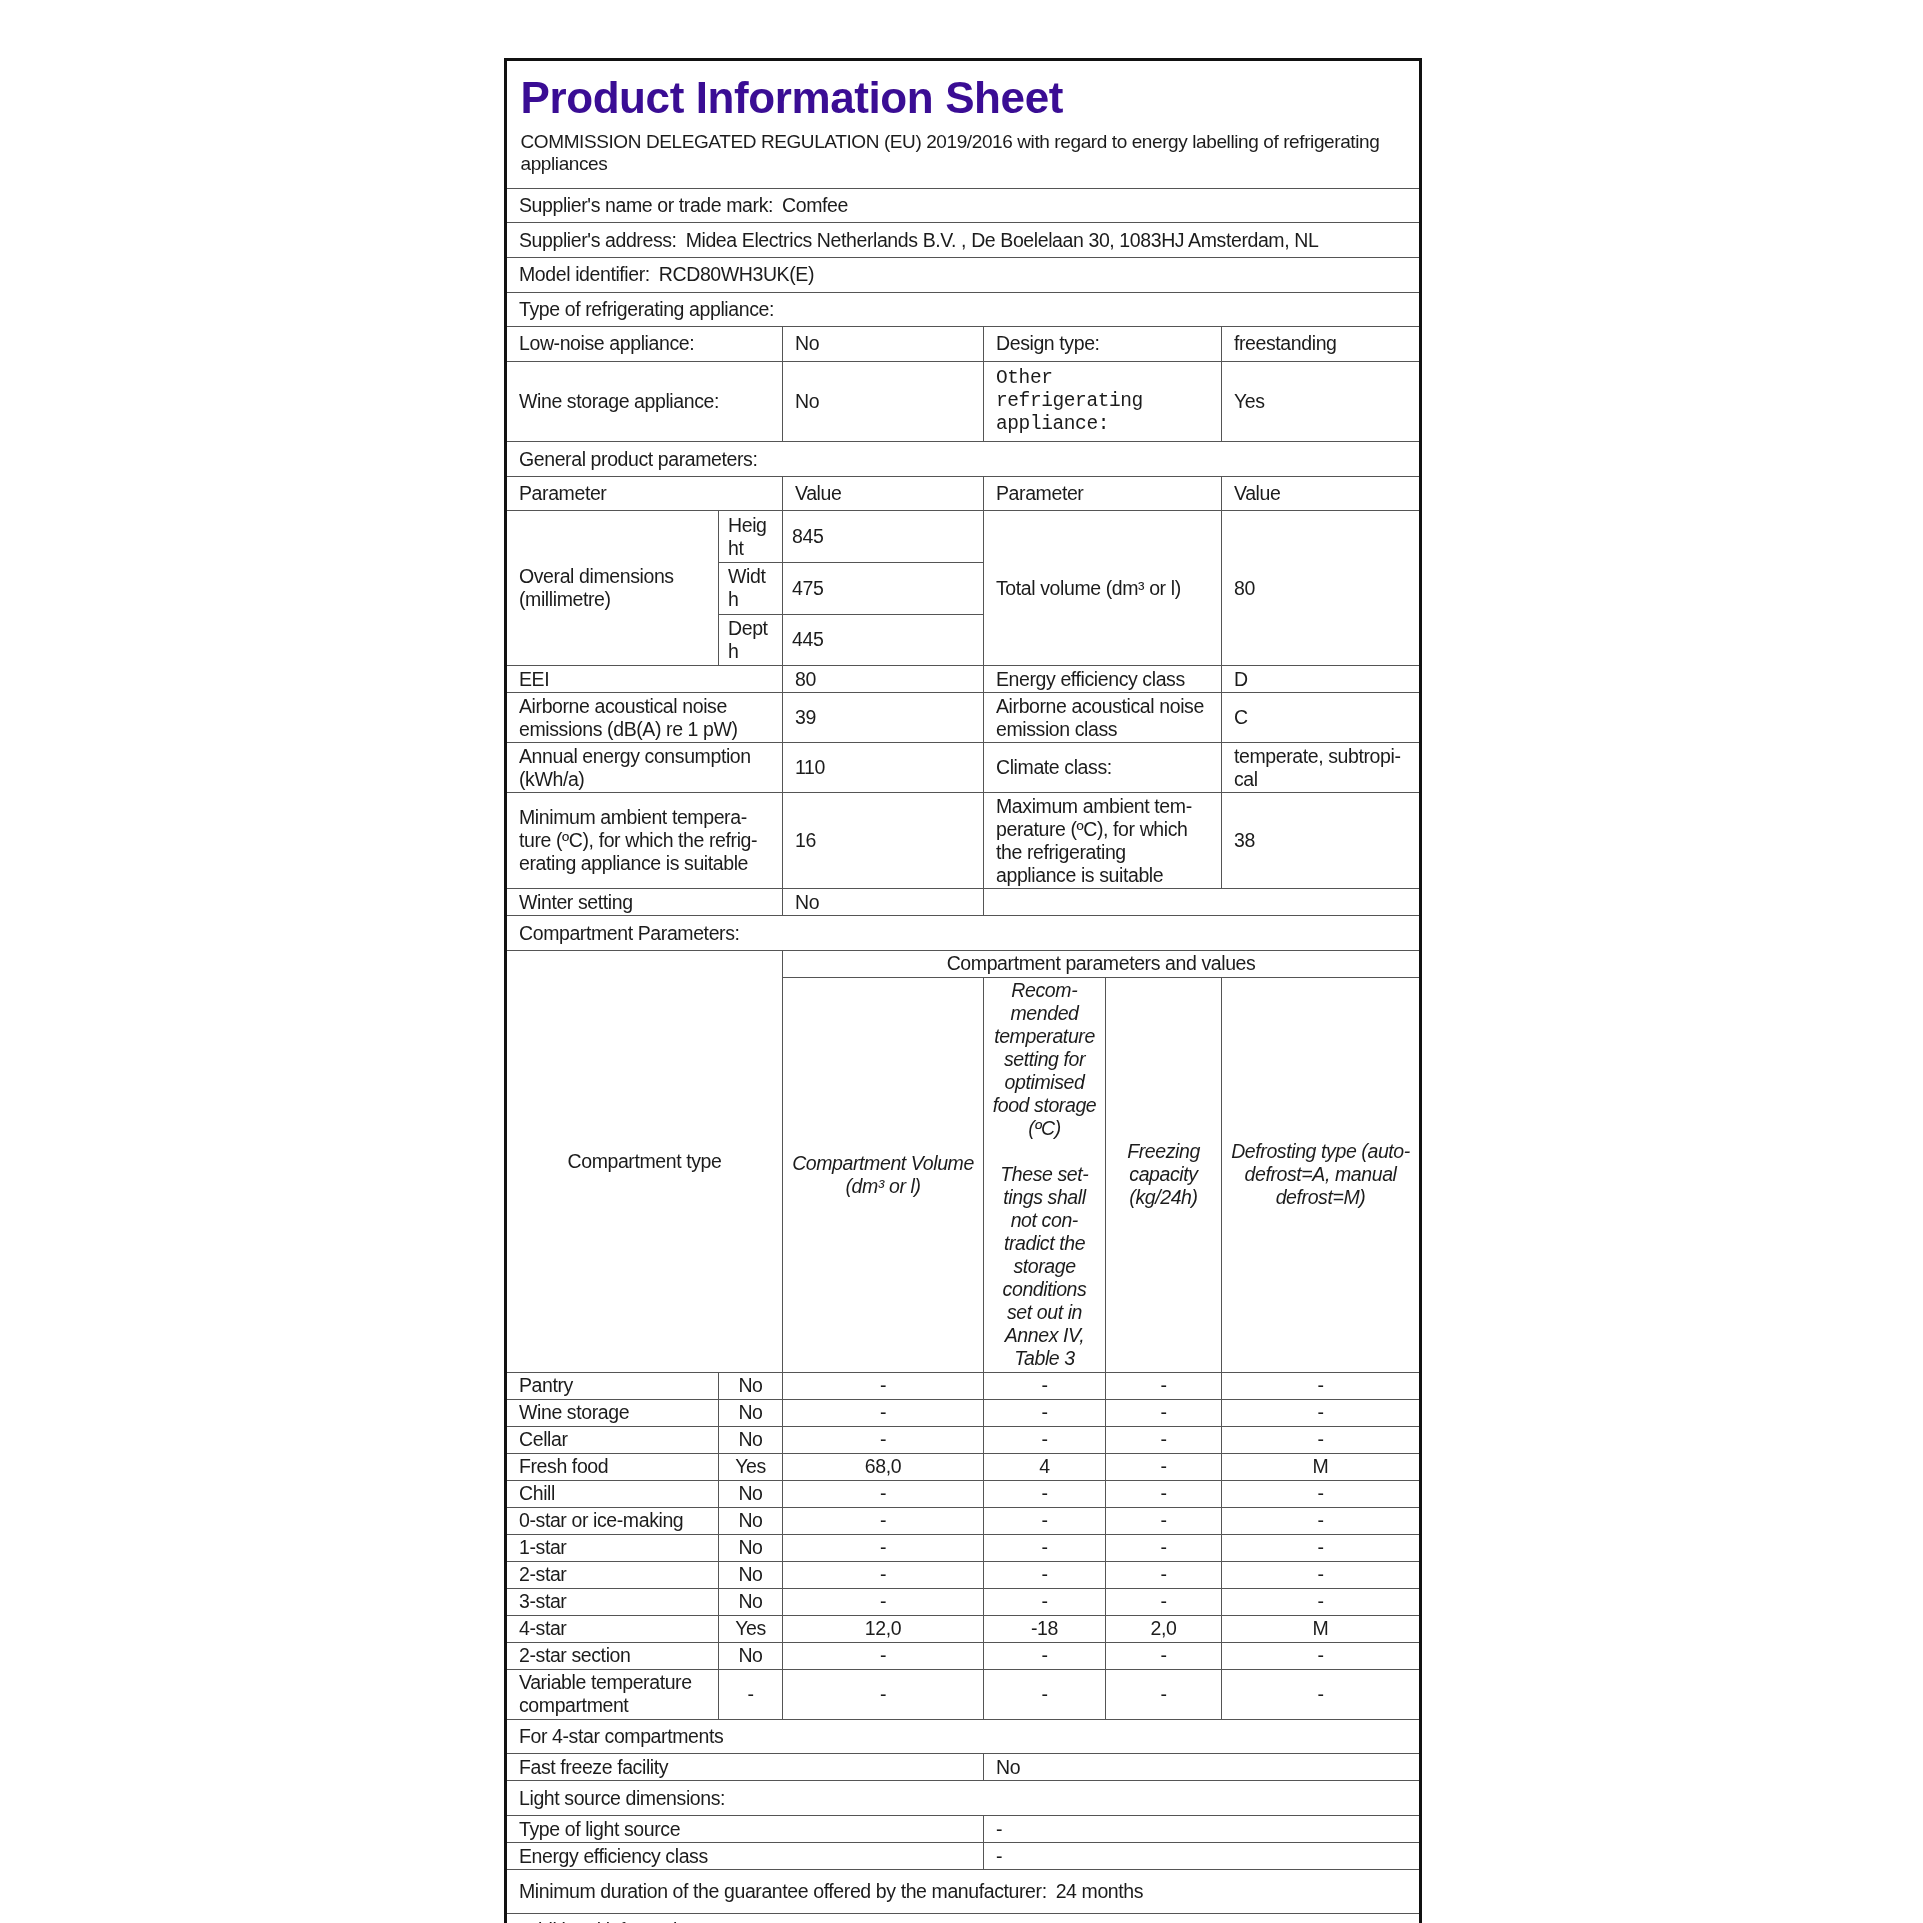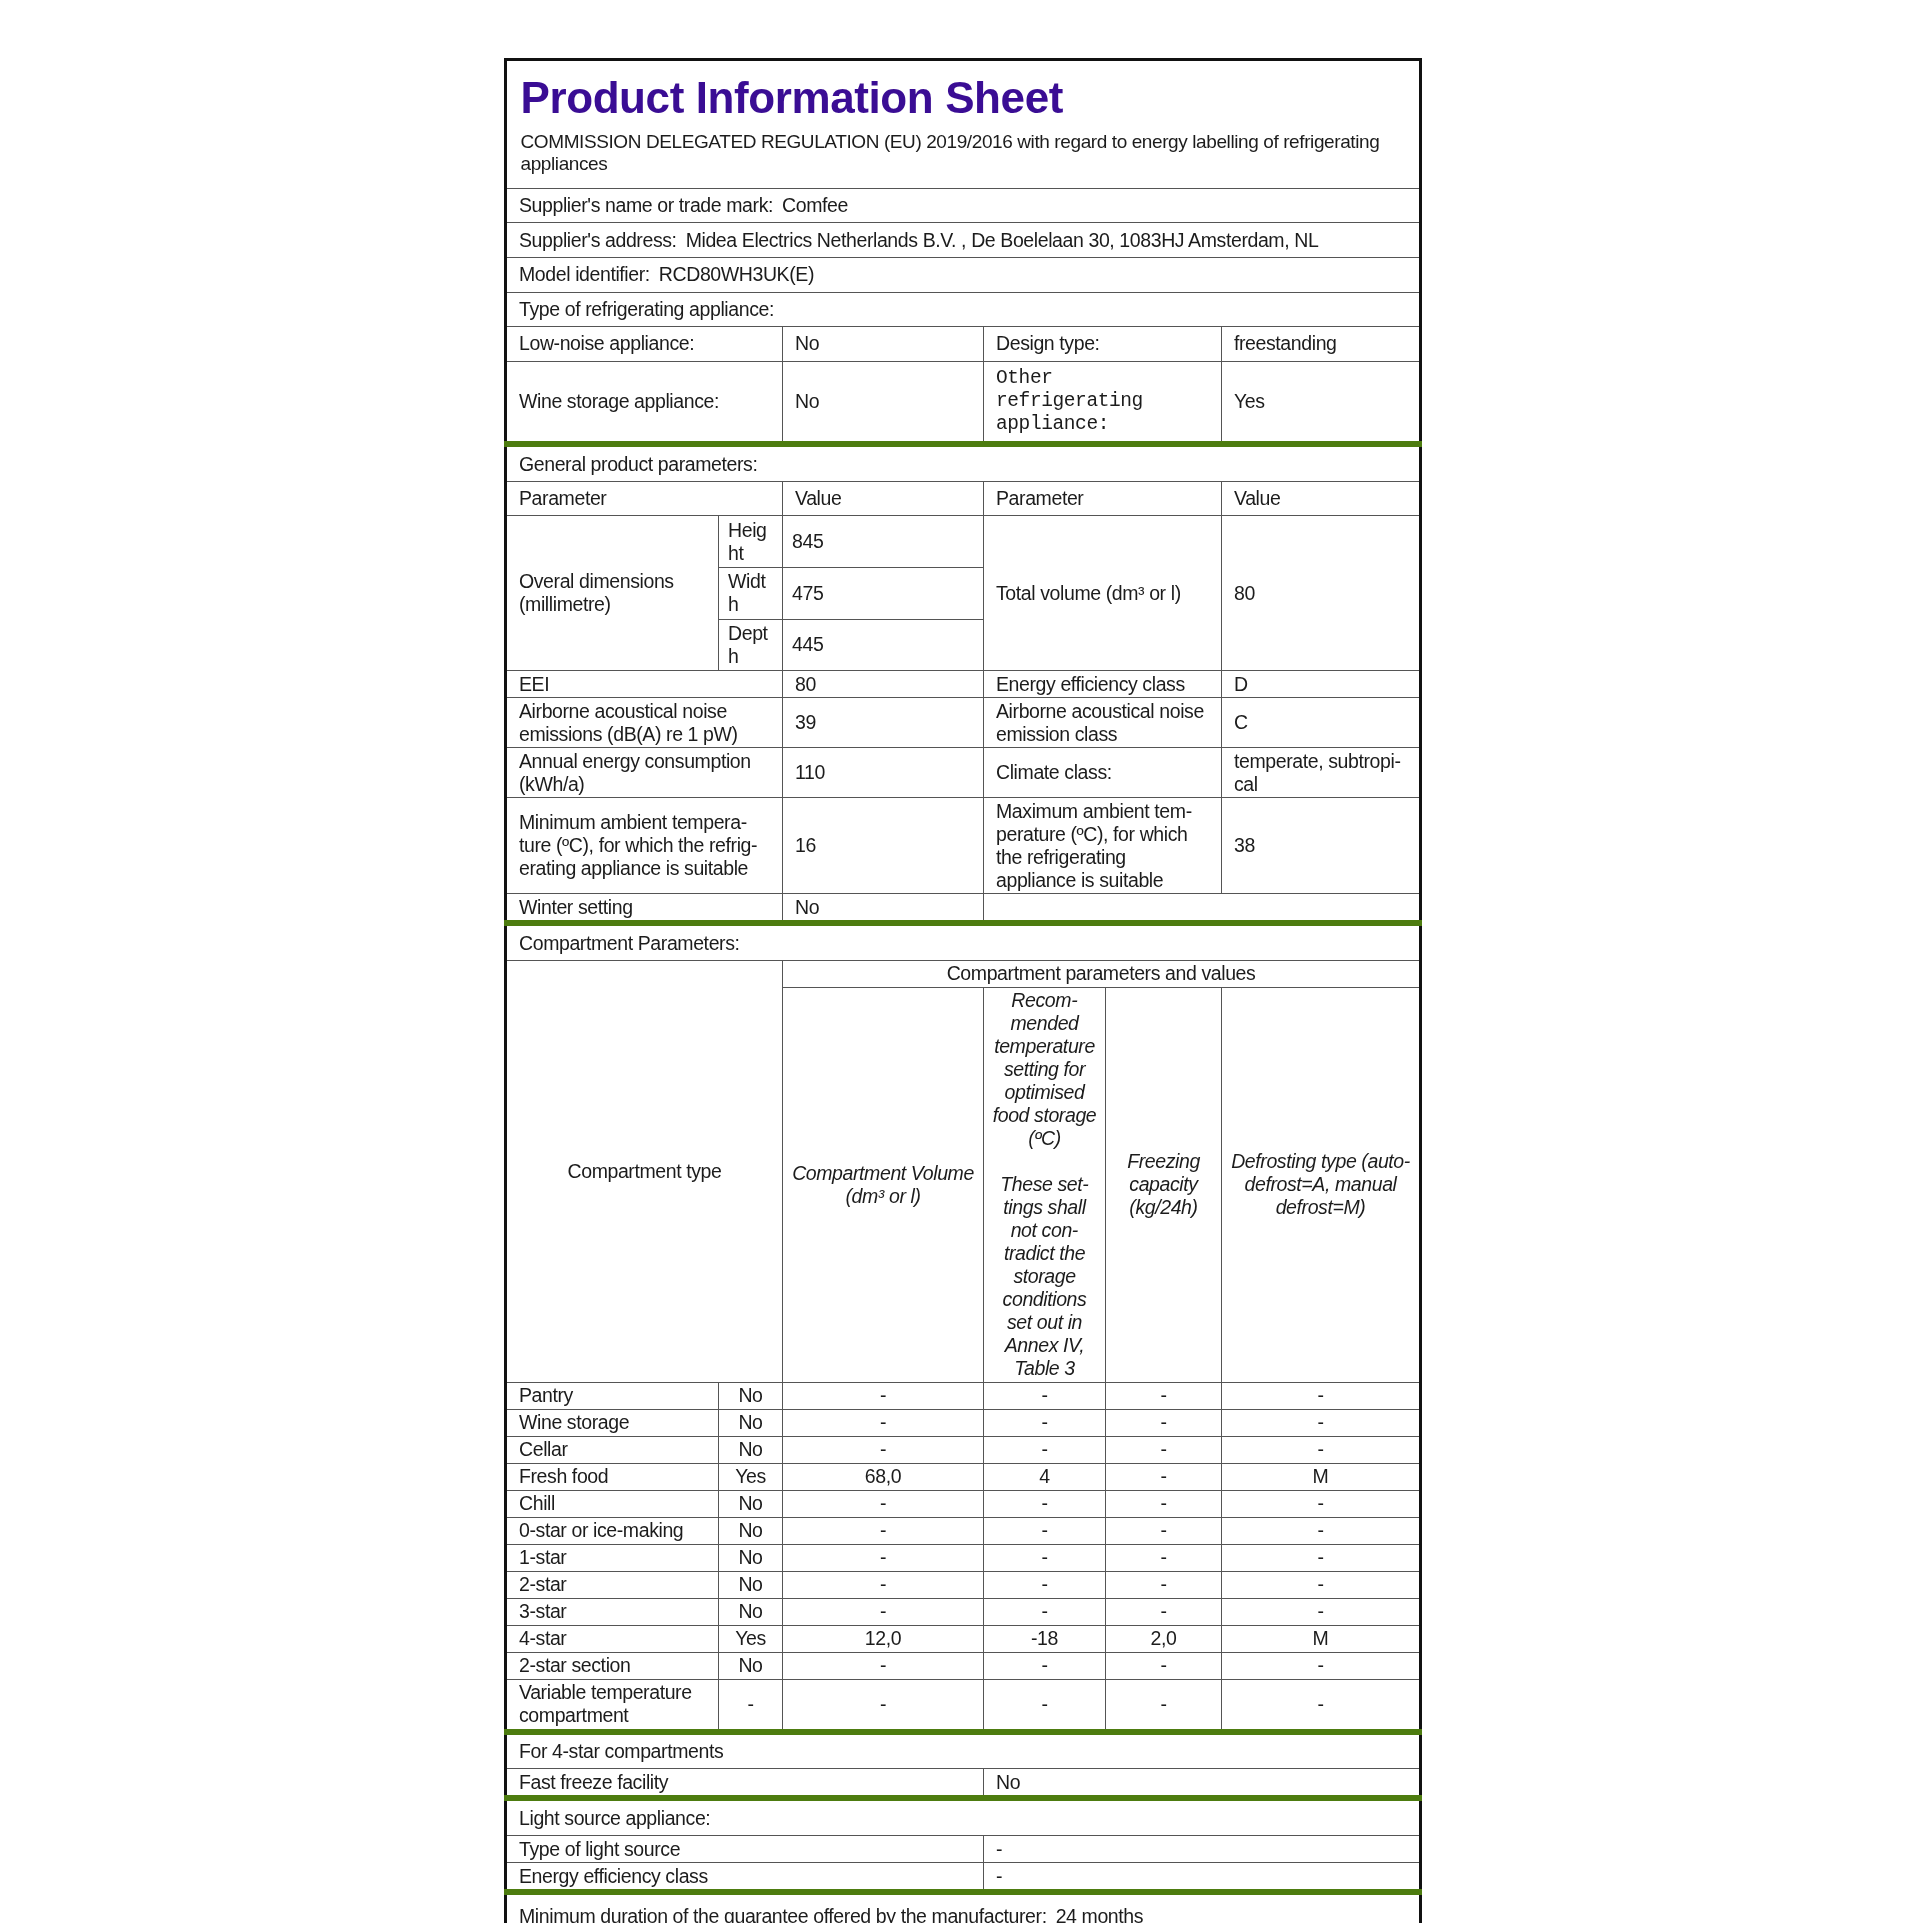--- a/index.html
+++ b/index.html
@@ -9,21 +9,21 @@
   td{border:1.5px solid #555;padding:5.3px 12px;font-size:19.5px;line-height:1.18;letter-spacing:-0.4px;
      vertical-align:middle;word-wrap:break-word;}
   .b{font-weight:normal;}
   .center{text-align:center;}
   .justify{text-align:justify;font-family:Liberation Mono, monospace;}
   .tight{padding:1.5px 12px;}
   .pad-md{padding:9.8px 12px;}
   .dim-sub{padding:2.3px 9px;}
   .cmp td{padding:1.5px 12px;}
   .tall td{padding:1.5px 6px;vertical-align:middle;font-style:italic;}
-  .thick-top td{border-top:6px solid #4d7c0f;}
+  .thick-top td{border-top:1px solid #4d7c0f;}
   .title-cell{padding:10.5px 13.5px 12px 13.5px;}
   .doc-title{font-size:44px;font-weight:bold;color:#3a0d94;letter-spacing:-0.4px;margin:0 0 7.5px 0;}
   .doc-sub{font-size:19px;letter-spacing:-0.4px;}
   .kv .lbl{font-weight:normal;margin-right:9px;}
   .gap-top{margin-top:23px;}
 </style>
 </head>
 <body>
 
 <div class="sheet">
@@ -261,21 +261,21 @@
   <tr class="thick-top">
     <td colspan="6" class="b">For 4-star compartments</td>
   </tr>
 
   <tr>
     <td colspan="3" class="tight">Fast freeze facility</td>
     <td colspan="3" class="tight">No</td>
   </tr>
 
   <tr class="thick-top">
-    <td colspan="6" class="b">Light source appliance:</td>
+    <td colspan="6" class="b">Light source dimensions:</td>
   </tr>
 
   <tr>
     <td colspan="3" class="tight">Type of light source</td>
     <td colspan="3" class="tight">-</td>
   </tr>
 
   <tr>
     <td colspan="3" class="tight">Energy efficiency class</td>
     <td colspan="3" class="tight">-</td>

